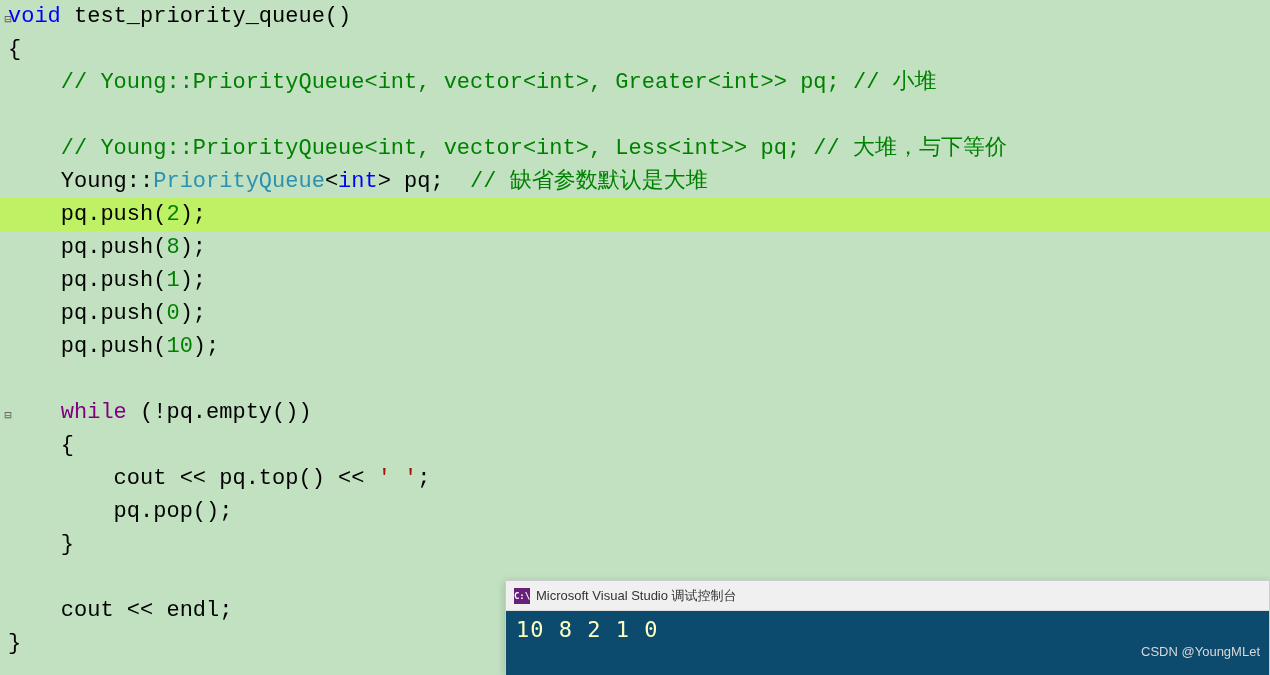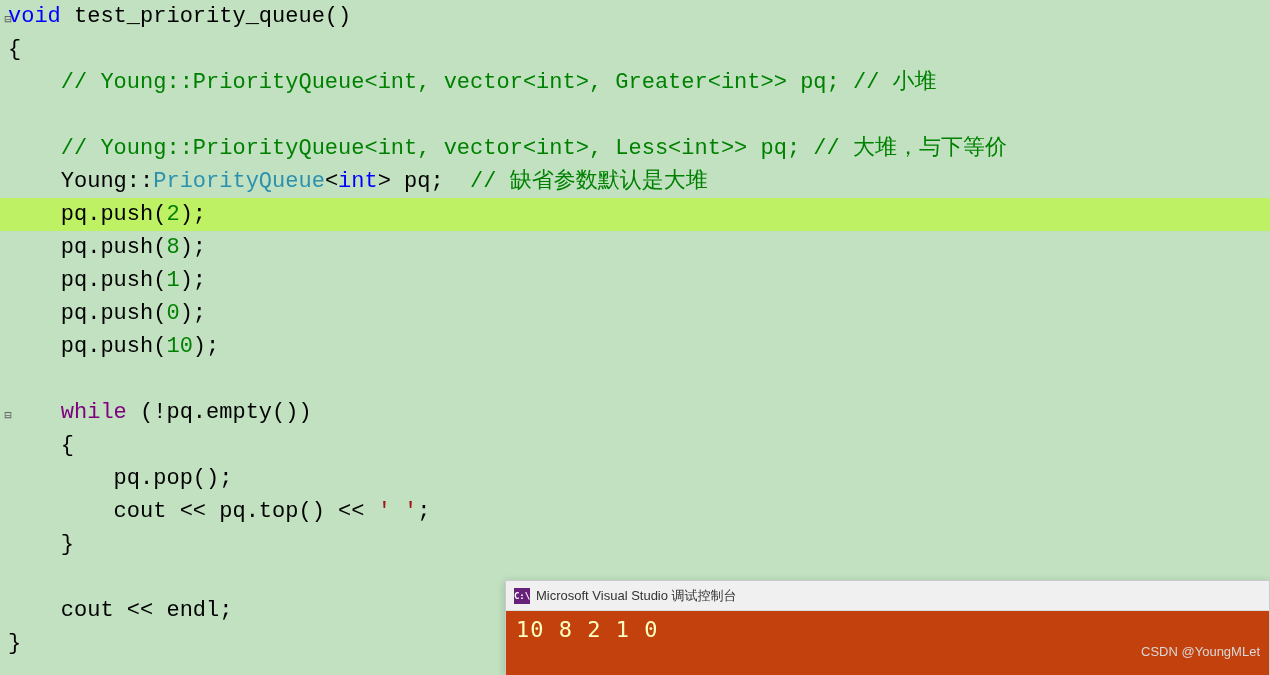--- a/index.html
+++ b/index.html
@@ -68,21 +68,21 @@
       display: inline-flex;
       align-items: center;
       justify-content: center;
       margin-right: 6px;
       color: #fff;
       font-size: 9px;
       font-weight: bold;
       font-family: Consolas, monospace;
     }
     .console-body {
-      background: #c2410c;
+      background: #0c4a6e;
       height: 64px;
       color: #ffffc0;
       font-family: Consolas, monospace;
       font-size: 22px;
       padding: 6px 10px;
       letter-spacing: 1px;
     }
     .watermark {
       position: absolute;
       bottom: 16px;
@@ -106,22 +106,22 @@
   <div class="code-line"><span class="text-default">    Young::</span><span class="kw-teal">PriorityQueue</span><span class="text-default">&lt;</span><span class="kw-blue">int</span><span class="text-default">&gt; pq;  </span><span class="kw-green">// 缺省参数默认是大堆</span></div>
   <div class="code-line highlighted"><span class="text-default">    pq.push(</span><span class="kw-green">2</span><span class="text-default">);</span></div>
   <div class="code-line"><span class="text-default">    pq.push(</span><span class="kw-green">8</span><span class="text-default">);</span></div>
   <div class="code-line"><span class="text-default">    pq.push(</span><span class="kw-green">1</span><span class="text-default">);</span></div>
   <div class="code-line"><span class="text-default">    pq.push(</span><span class="kw-green">0</span><span class="text-default">);</span></div>
   <div class="code-line"><span class="text-default">    pq.push(</span><span class="kw-green">10</span><span class="text-default">);</span></div>
   <div class="code-line"></div>
   <div class="gutter-marker" style="top:400px;">⊟</div>
   <div class="code-line"><span class="text-default">    </span><span class="kw-purple">while</span><span class="text-default"> (!pq.empty())</span></div>
   <div class="code-line text-default">    {</div>
+  <div class="code-line"><span class="text-default">        cout &lt;&lt; pq.top() &lt;&lt; </span><span class="kw-red">' '</span><span class="text-default">;</span></div>
   <div class="code-line text-default">        pq.pop();</div>
-  <div class="code-line"><span class="text-default">        cout &lt;&lt; pq.top() &lt;&lt; </span><span class="kw-red">' '</span><span class="text-default">;</span></div>
   <div class="code-line text-default">    }</div>
   <div class="code-line"></div>
   <div class="code-line text-default">    cout &lt;&lt; endl;</div>
   <div class="code-line text-default">}</div>
 </div>
 
 <div class="console-window">
   <div class="console-title">
     <span class="console-icon">C:\</span>
     <span>Microsoft Visual Studio 调试控制台</span>

